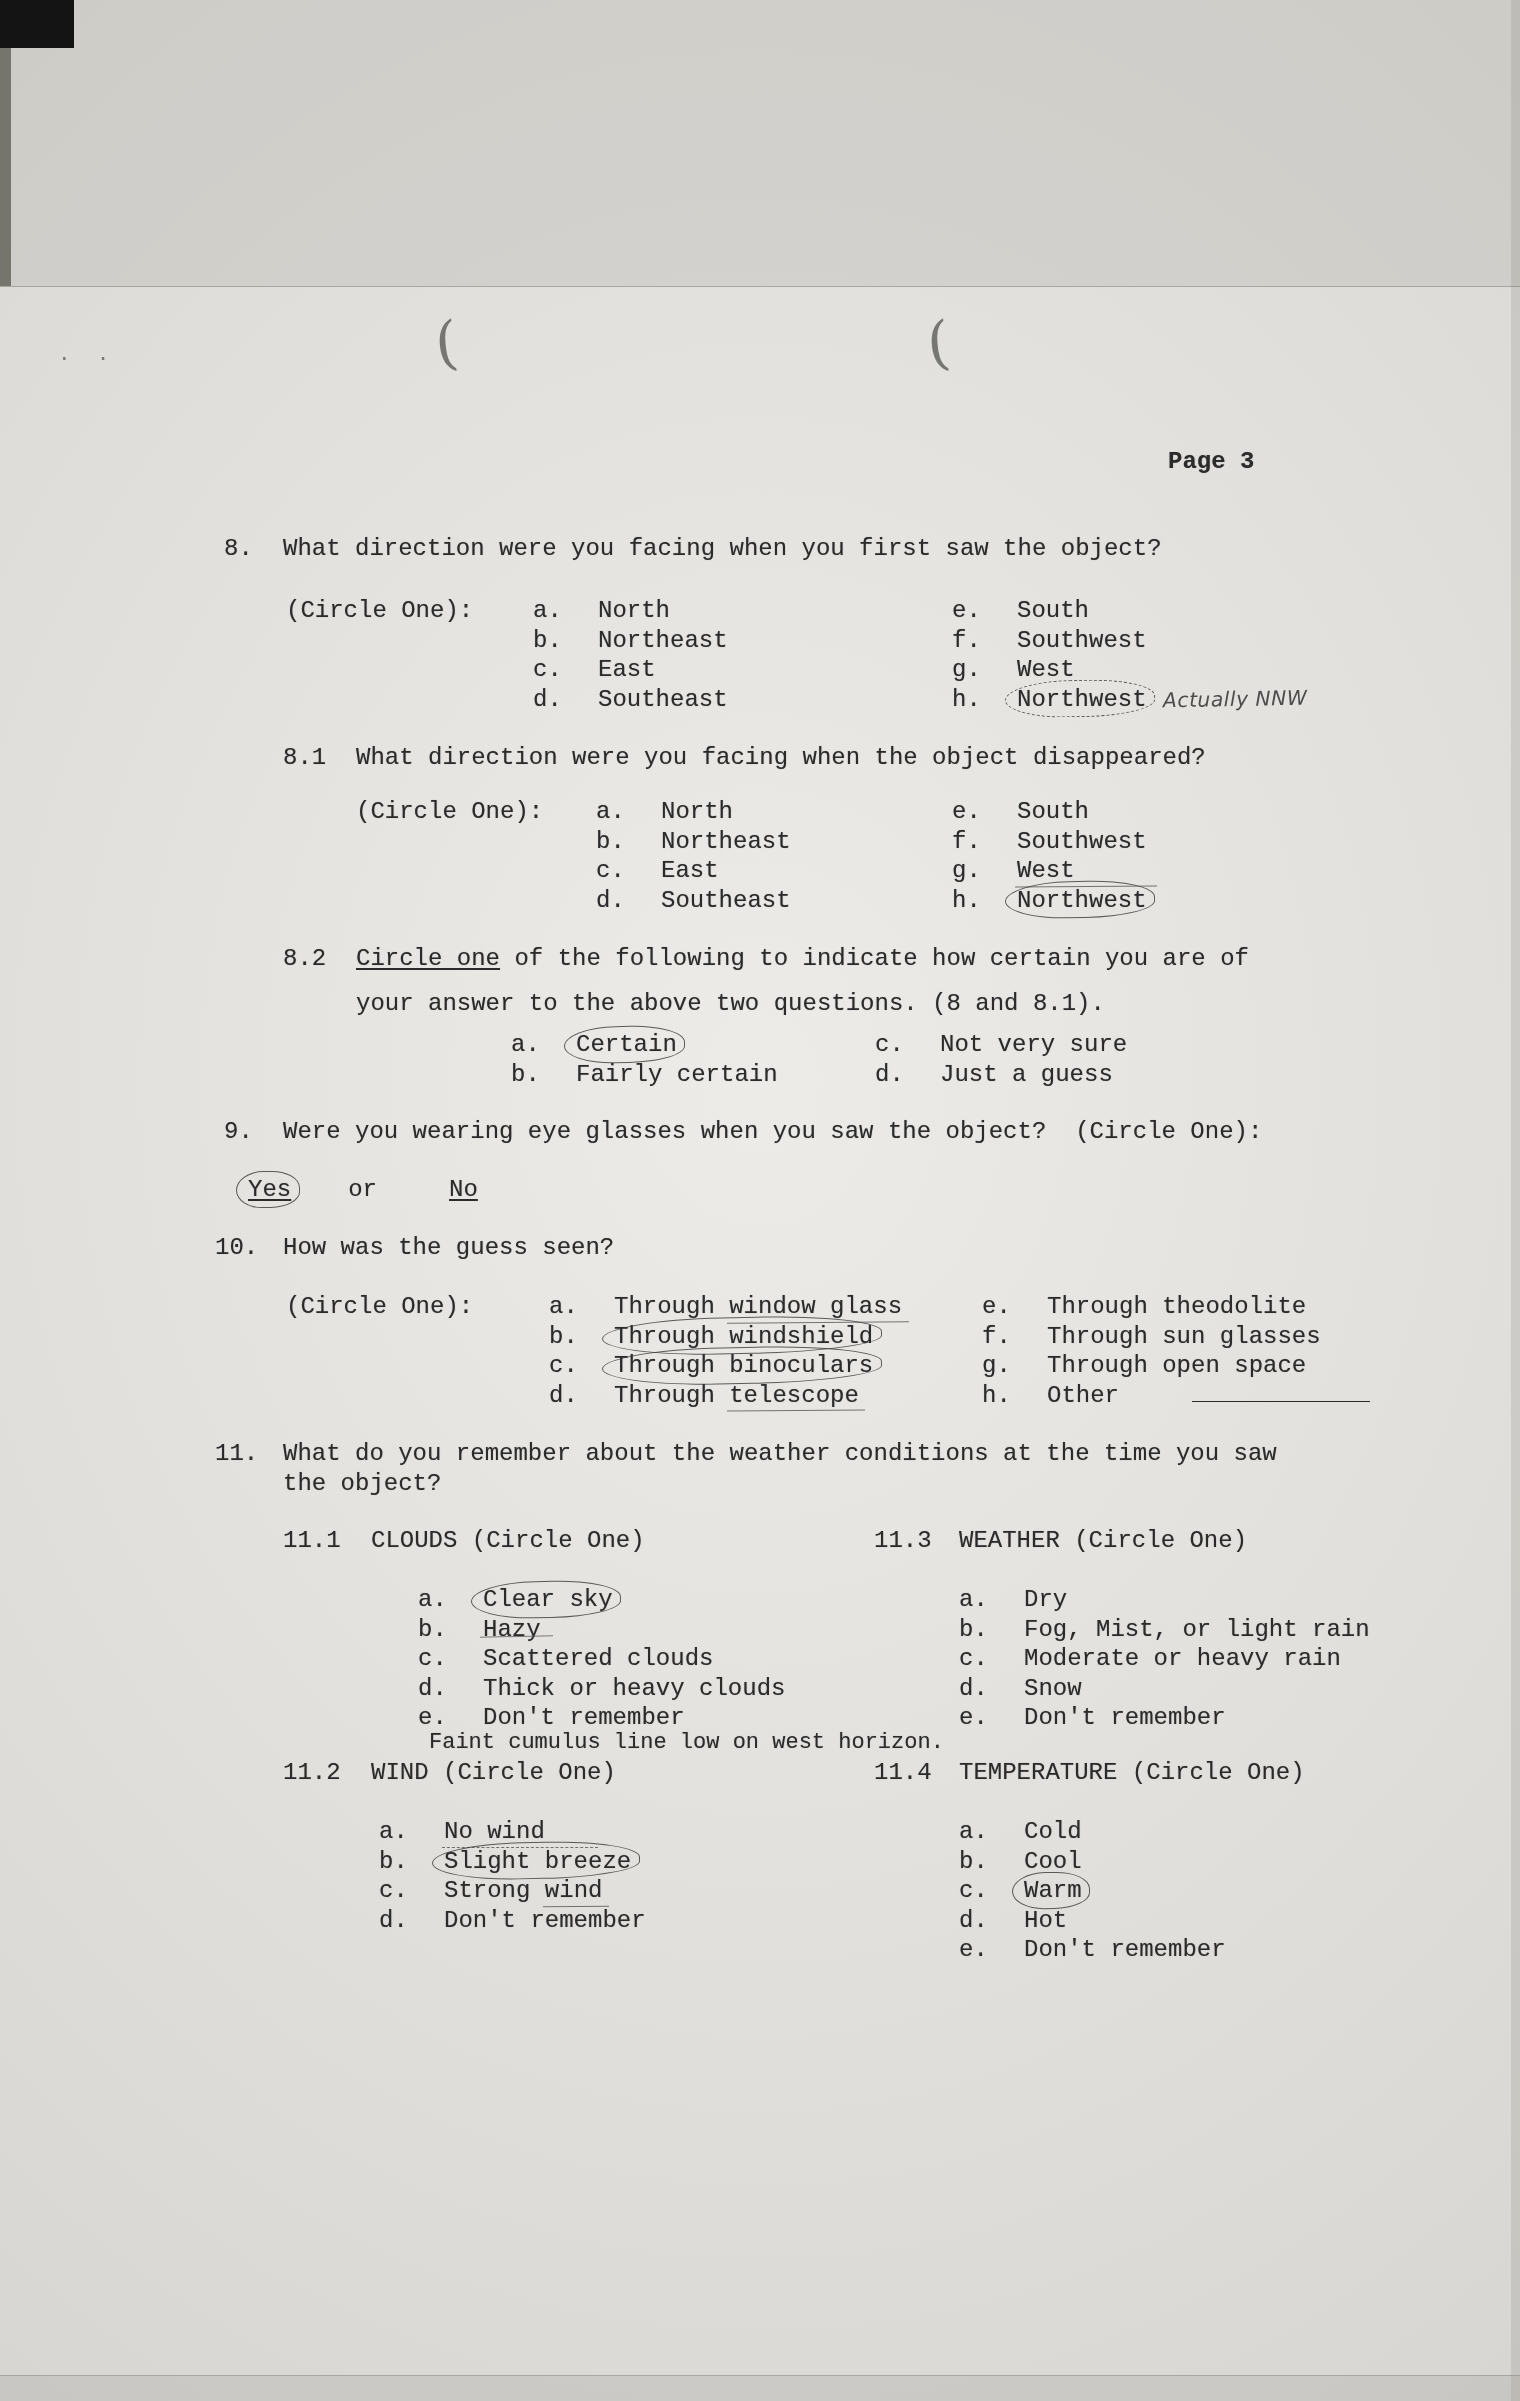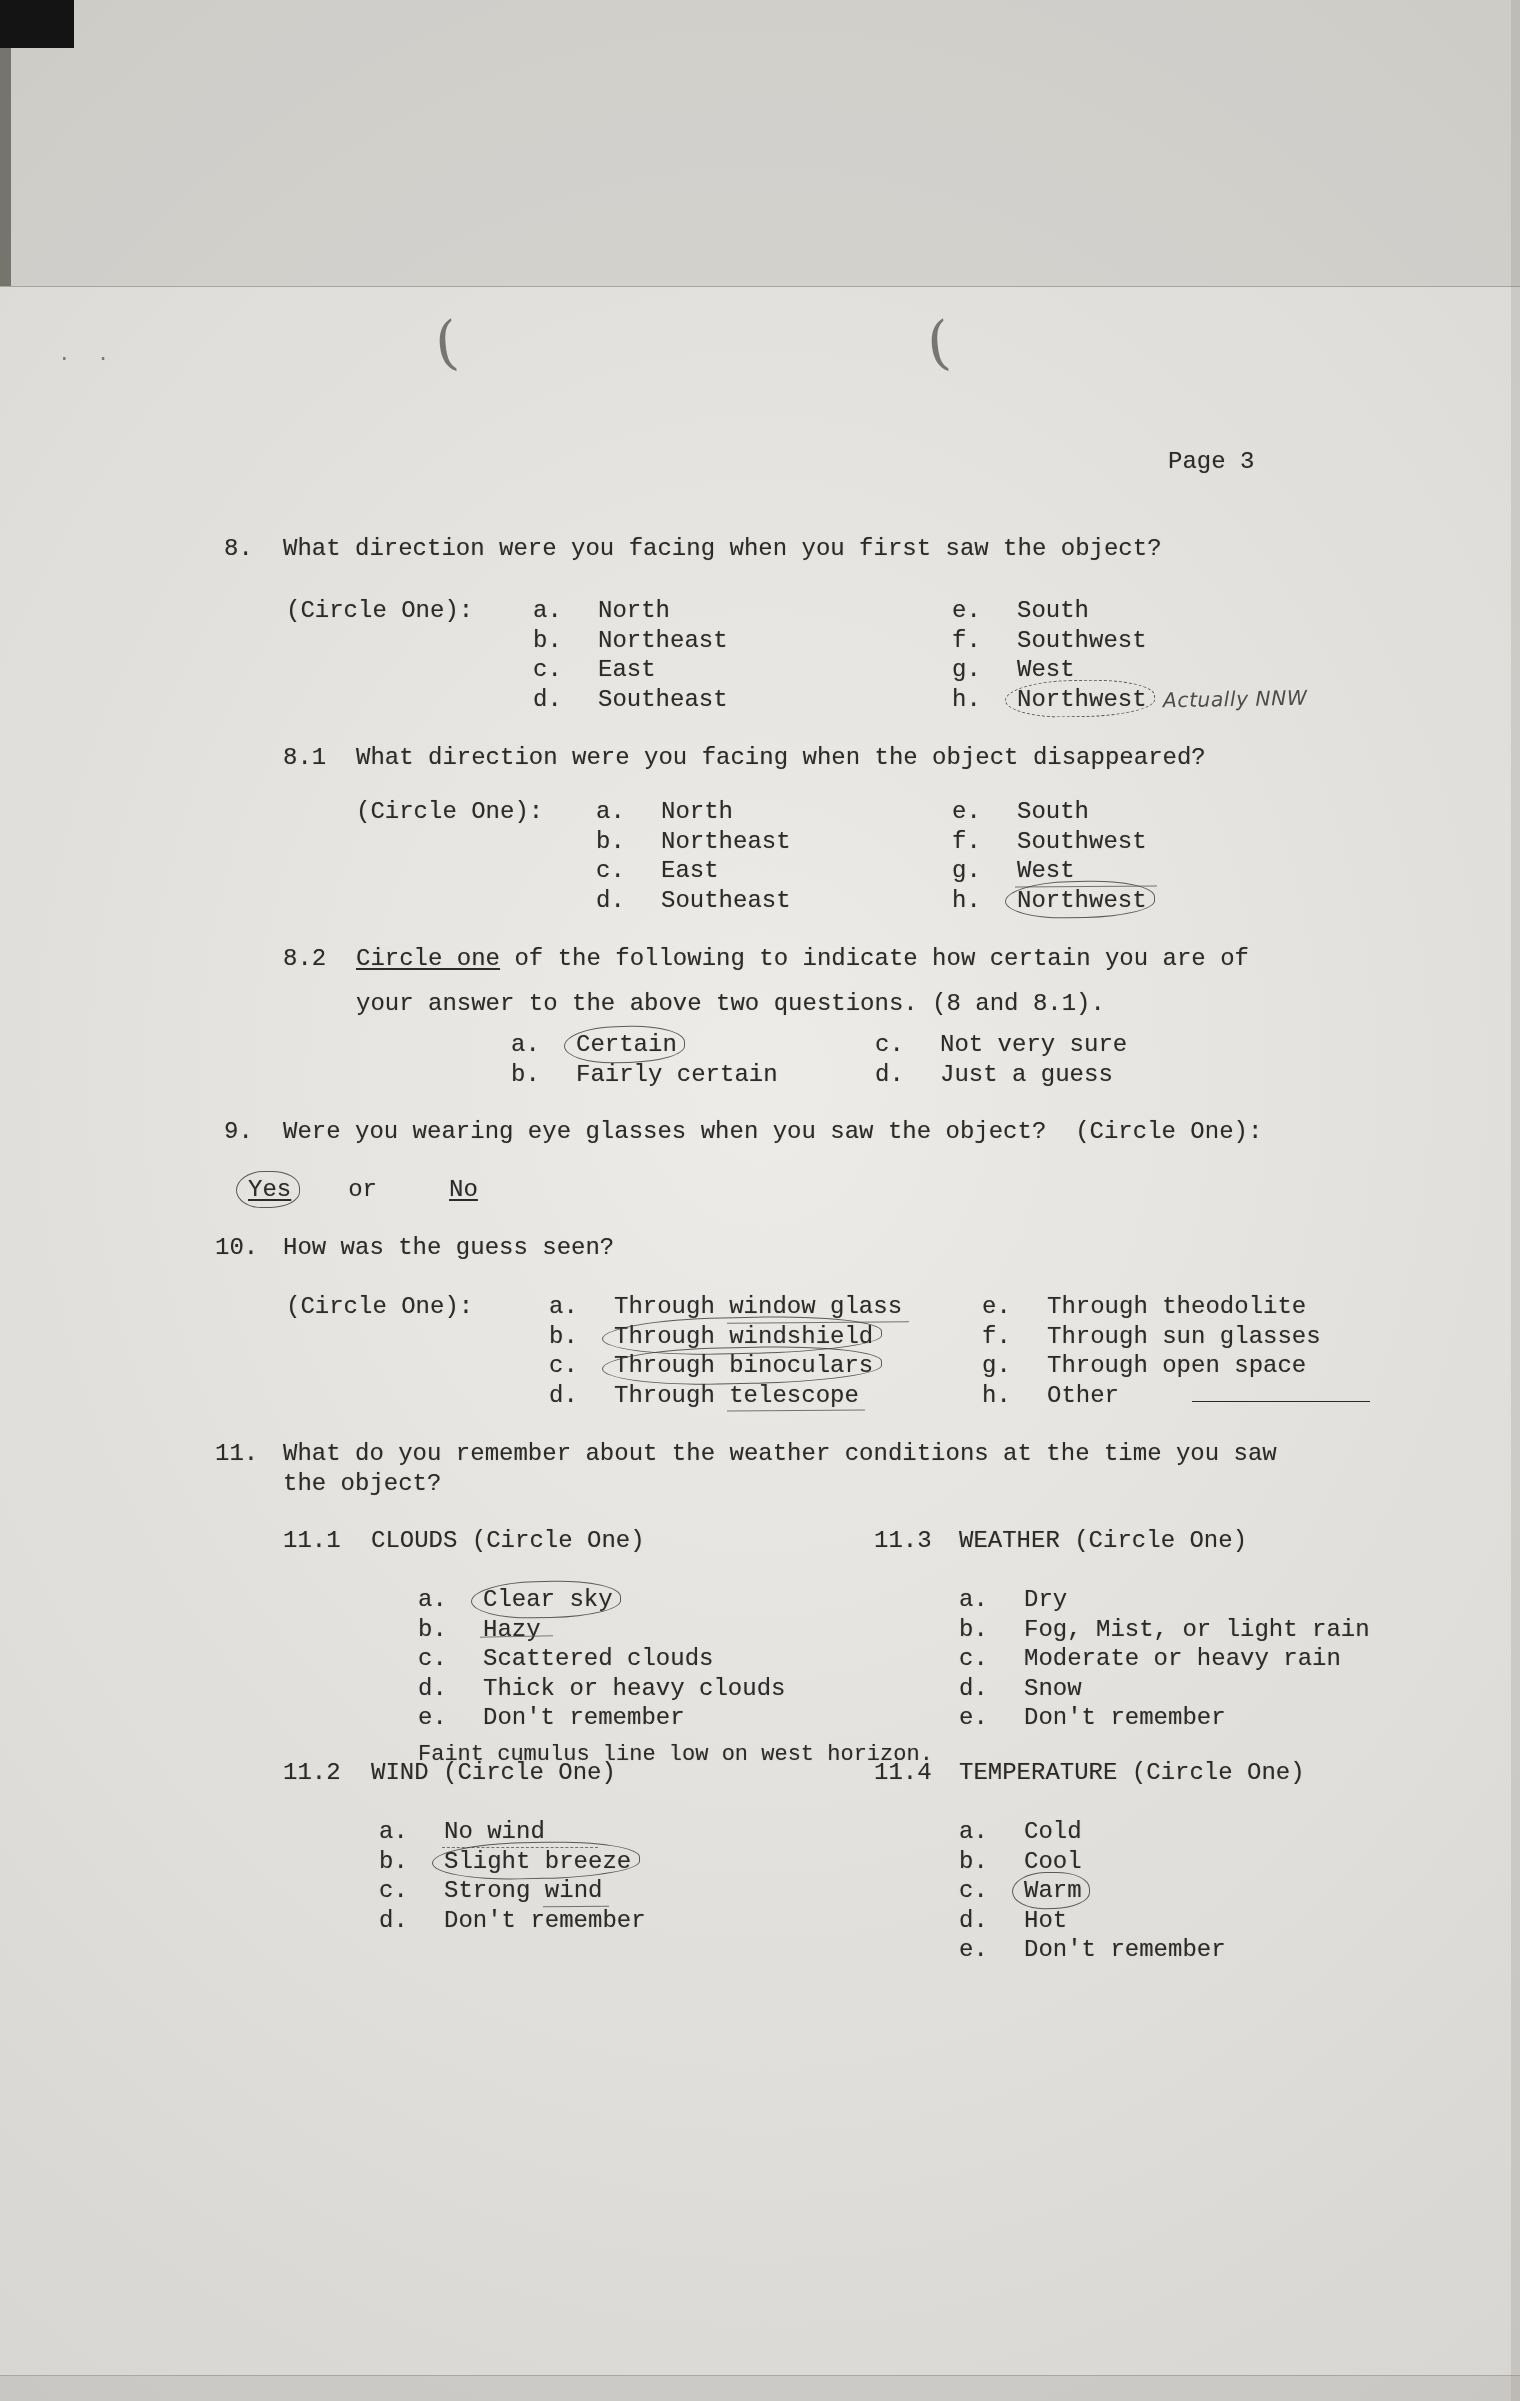--- a/index.html
+++ b/index.html
@@ -64,21 +64,21 @@
   <div class="top-band"></div>
   <div class="left-strip"></div>
   <div class="right-strip"></div>
   <div class="corner"></div>
   <div class="bottom-band"></div>
 
   <span class="speck" style="left:58px;top:343px;">. .</span>
   <span class="pmark" style="left:435px;top:309px;">(</span>
   <span class="pmark" style="left:927px;top:309px;">(</span>
 
-  <div class="line" style="left:1168px;top:447px;">Page 3</div>
+  <div class="line" style="left:1168px;top:447px;font-weight:bold;">Page 3</div>
 
   <div class="line" style="left:224px;top:534px;"><span class="qnum" style="width:59px;">8.</span><span>What direction were you facing when you first saw the object?</span></div>
   <div class="line" style="left:286px;top:596px;">(Circle One):</div>
   <div class="grid" style="left:533px;top:596px;grid-template-columns:419px auto;">
     <div class="opt"><span class="pre">a.</span><span>North</span></div>
     <div class="opt"><span class="pre">e.</span><span>South</span></div>
     <div class="opt"><span class="pre">b.</span><span>Northeast</span></div>
     <div class="opt"><span class="pre">f.</span><span>Southwest</span></div>
     <div class="opt"><span class="pre">c.</span><span>East</span></div>
     <div class="opt"><span class="pre">g.</span><span>West</span></div>
@@ -138,21 +138,21 @@
     <div class="opt"><span class="pre">e.</span><span>Don't remember</span></div>
   </div>
   <div class="grid" style="left:959px;top:1585px;grid-template-columns:auto;">
     <div class="opt"><span class="pre">a.</span><span>Dry</span></div>
     <div class="opt"><span class="pre">b.</span><span>Fog, Mist, or light rain</span></div>
     <div class="opt"><span class="pre">c.</span><span>Moderate or heavy rain</span></div>
     <div class="opt"><span class="pre">d.</span><span>Snow</span></div>
     <div class="opt"><span class="pre">e.</span><span>Don't remember</span></div>
   </div>
 
-  <div class="line note" style="left:418px;top:1728px;margin-top:12px;">Faint cumulus line low on west horizon.</div>
+  <div class="line note" style="left:429px;top:1728px;">Faint cumulus line low on west horizon.</div>
 
   <div class="line" style="left:283px;top:1758px;"><span class="qnum" style="width:88px;">11.2</span><span>WIND (Circle One)</span></div>
   <div class="line" style="left:874px;top:1758px;"><span class="qnum" style="width:85px;">11.4</span><span>TEMPERATURE (Circle One)</span></div>
 
   <div class="grid" style="left:379px;top:1817px;grid-template-columns:auto;">
     <div class="opt"><span class="pre">a.</span><span class="mark u-dash">No wind</span></div>
     <div class="opt"><span class="pre">b.</span><span class="mark circ">Slight breeze</span></div>
     <div class="opt"><span class="pre">c.</span><span>Strong </span><span class="mark u-pencil">wind</span></div>
     <div class="opt"><span class="pre">d.</span><span>Don't remember</span></div>
   </div>

